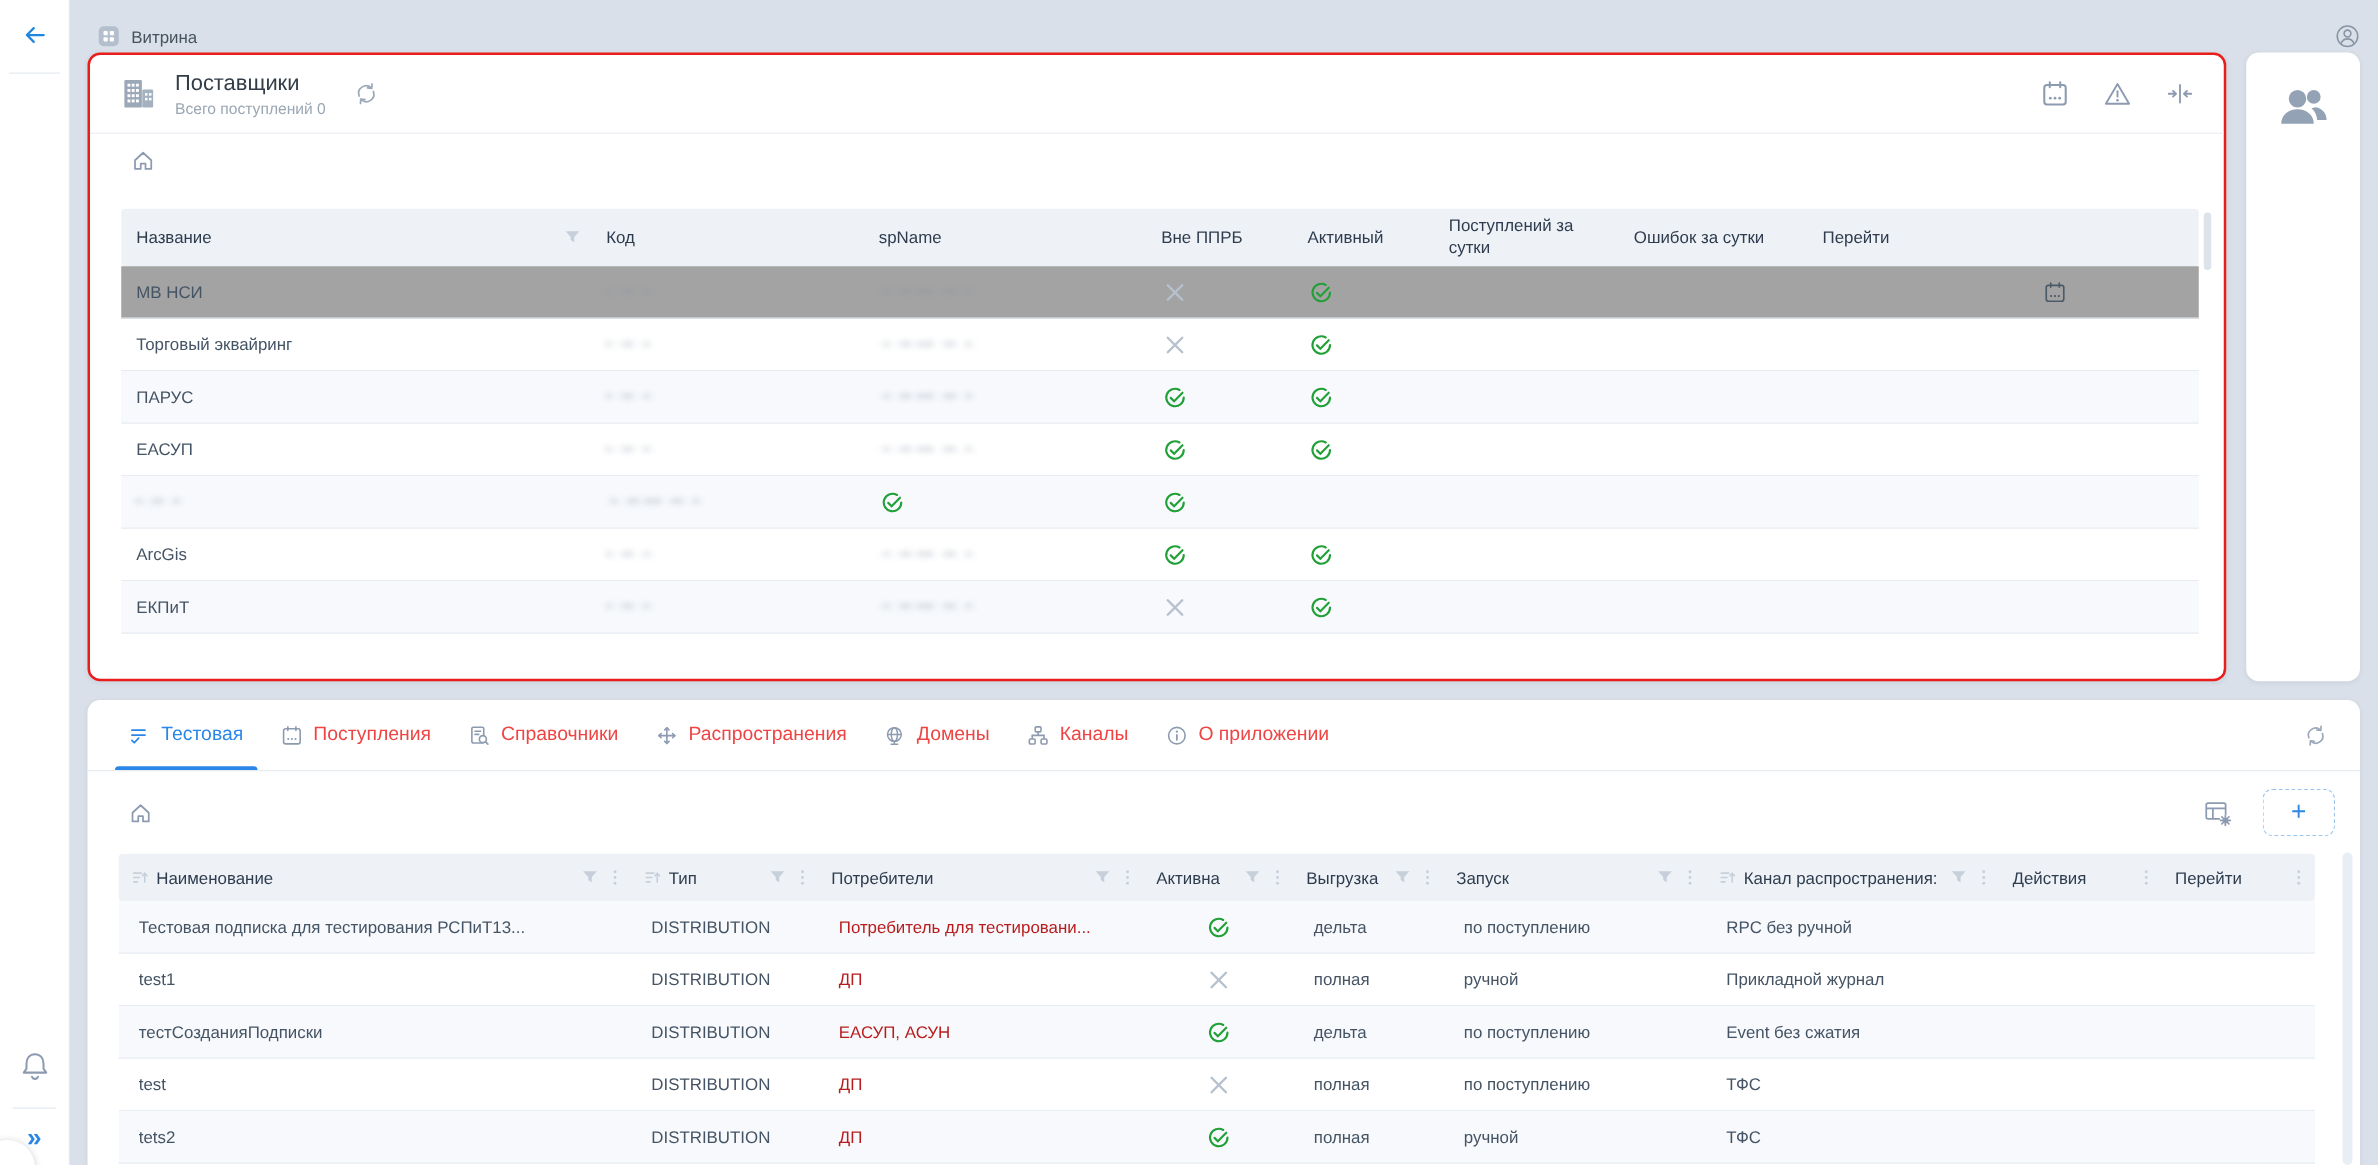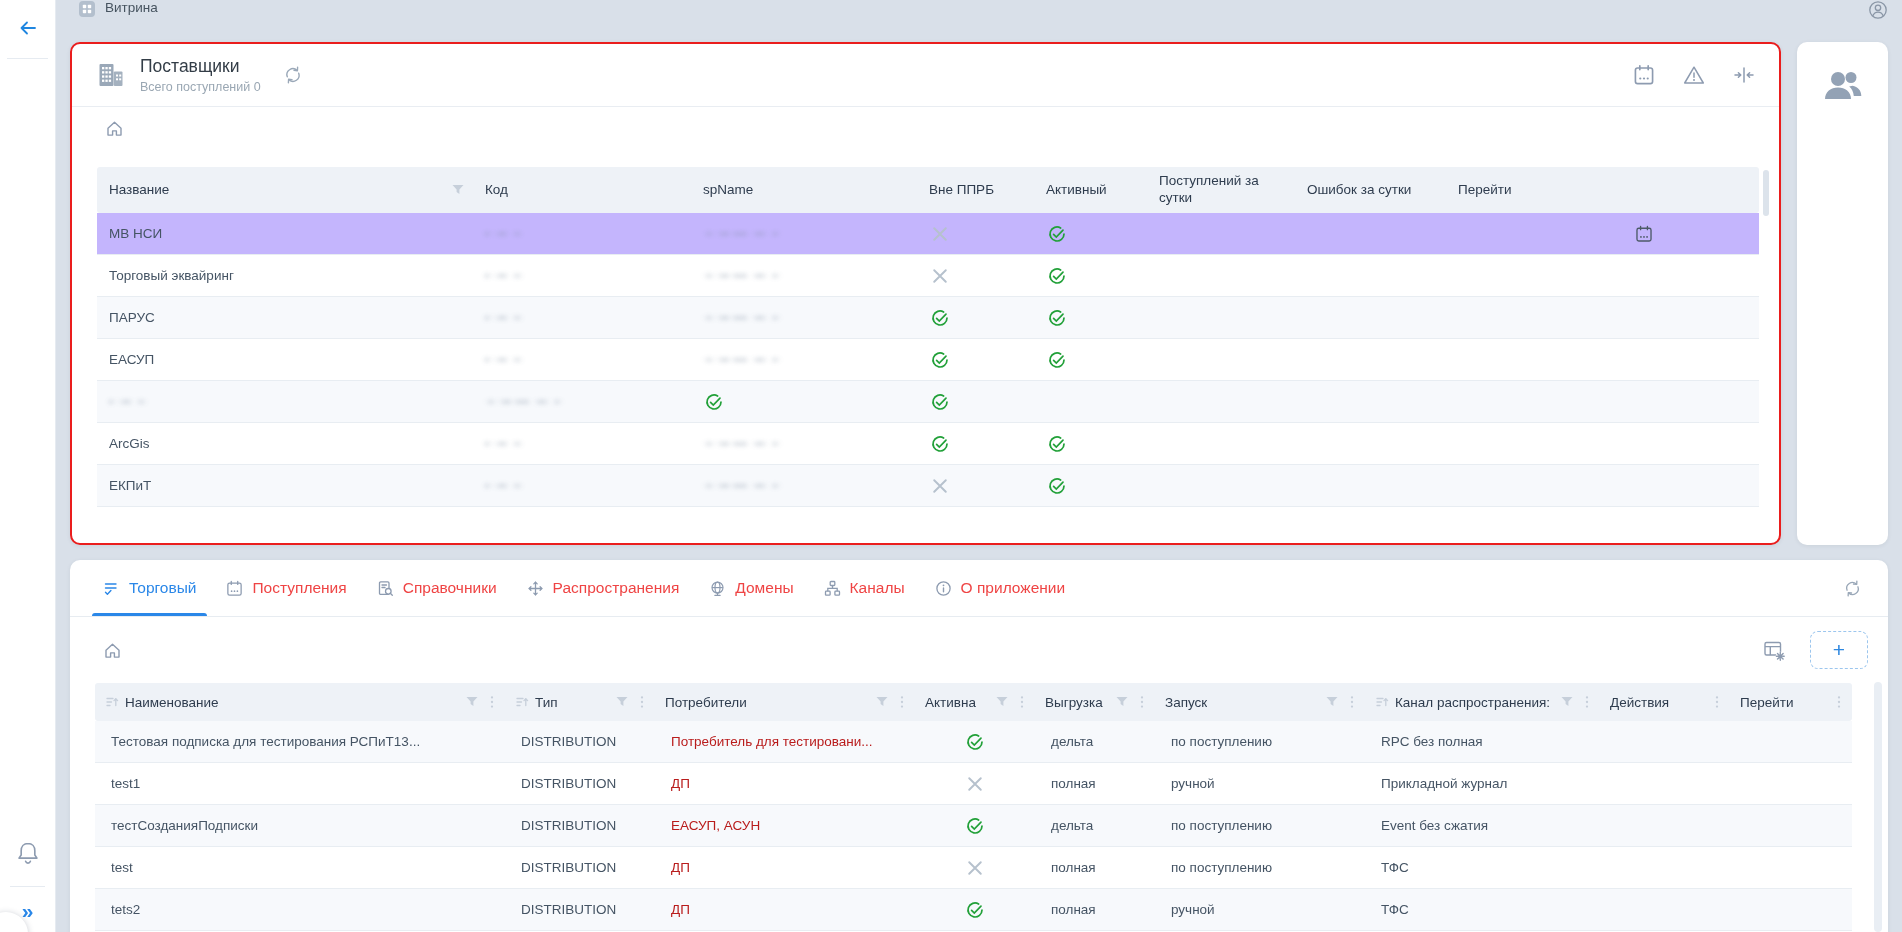--- a/index.html
+++ b/index.html
@@ -15,21 +15,21 @@
   
   .sidebar{position:absolute;left:0;top:0;width:55px;height:932px;background:#fff;z-index:5;border-right:1px solid #e6ebf1}
   .sb-back{position:absolute;top:10px;left:0;width:55px;height:36px;display:flex;align-items:center;justify-content:center;color:#1f86e0;font-size:22px;cursor:pointer}
   .sb-div-top{position:absolute;top:58px;left:7px;right:7px;height:1px;background:#e6ebf1}
   .sb-bell{position:absolute;top:838px;left:0;width:55px;height:30px;display:flex;align-items:center;justify-content:center;color:#8d9bb0;font-size:26px}
   .sb-div-bot{position:absolute;top:886px;left:10px;right:10px;height:1px;background:#e6ebf1}
   .sb-expand{position:absolute;top:896px;left:0;width:55px;height:30px;display:flex;align-items:center;justify-content:center;color:#2a87e8;font-size:21px;font-weight:bold;cursor:pointer}
   .corner-fab{position:absolute;left:-16px;top:912px;width:44px;height:44px;border-radius:50%;background:#fff;box-shadow:0 1px 6px rgba(30,45,70,.25);z-index:6}
 
   
-  .topbar{position:absolute;left:55px;top:0;right:0;height:34px;display:flex;}
+  .topbar{position:absolute;left:55px;top:12px;right:0;height:34px;display:flex;align-items:center}
   .appicon{margin-left:23px;font-size:18px;color:#b3bfcd}
   .apptitle{margin-left:9px;font-size:13.5px;color:#46535f}
   .tb-user{margin-left:auto;margin-right:14px;font-size:20px;color:#8a96a6;cursor:pointer}
 
   
   .card{background:#fff;border-radius:10px;box-shadow:0 1px 4px rgba(35,50,70,.08);position:absolute}
   .suppliers-card{left:70px;top:42px;width:1711px;height:503px;border:2px solid #ea1d1d;box-sizing:border-box}
   .right-card{left:1797px;top:42px;width:91px;height:503px}
   .right-card .people{margin:22px auto 0;width:44px;font-size:44px;color:#93a2b5;cursor:pointer}
   .bottom-card{left:70px;top:560px;width:1818px;height:380px;border-radius:10px 10px 0 0}
@@ -48,21 +48,21 @@
 
   .sup-table{margin-left:25px;width:1662px;position:relative}
   .sup-grid{display:grid;grid-template-columns:376px 218px 226px 117px 113px 148px 151px 169px 144px}
   .thead{background:#eef2f7;border-radius:3px}
   .thead.sup-grid{min-height:46px}
   .hc{display:flex;align-items:center;padding:5px 8px 5px 12px;font-size:13.5px;color:#2e3c4e;line-height:1.25;box-sizing:border-box}
   .hc .lbl{white-space:normal}
   .hc .push{margin-left:auto}
   .hic{color:#c6cfda;font-size:14px;display:inline-flex;cursor:pointer}
   .trow{border-bottom:1px solid #e8edf2}
-  .trow.sel{background:#c4b5fd}
+  .trow.sel{background:#a3a3a3}
   .trow.alt{background:#f7f9fc}
   .td{height:41px;display:flex;align-items:center;padding-left:12px;font-size:13.5px;color:#455464;white-space:nowrap;overflow:hidden;box-sizing:border-box}
   .td.st{padding-left:14px;font-size:18px}
   .st-check{color:#21a038}
   .st-cross{color:#b6c1cd;font-size:15px}
   .st-calendar{color:#4d5a68}
   .td.go{cursor:pointer;padding-left:20px}
   .redacted{filter:blur(2.4px);font-size:10px;letter-spacing:1px;color:#7e8da0;opacity:.8;user-select:none}
   .sup-scroll{position:absolute;right:10px;top:126px;width:6px;height:46px;border-radius:3px;background:#dce3eb}
 
@@ -437,21 +437,21 @@
 
 <div class="card bottom-card">
   <div class="tabs-bar">
     <div class="tab active">
         <span class="ic">
           <svg width="1em" height="1em" viewBox="0 0 17 17" fill="none" stroke="currentColor" stroke-width="1.4" stroke-linecap="round" stroke-linejoin="round">
             <path d="M2.5 4h10.5M2.5 8h10.5"></path>
             <path d="M2.5 12.3l1.9 1.9 3.5-3.7"></path>
           </svg>
         </span>
-        <span>Торговый</span>
+        <span>Тестовая</span>
       </div>
     <div class="tab">
         <span class="ic">
           <svg width="1em" height="1em" viewBox="0 0 20 20" fill="none">
             <rect x="2.2" y="3.6" width="15.6" height="14.2" rx="2" stroke="currentColor" stroke-width="1.5"></rect>
             <path d="M6.2 1.6v3.6M13.8 1.6v3.6" stroke="currentColor" stroke-width="1.5" stroke-linecap="round"></path>
             <g fill="currentColor">
               <circle cx="6.6" cy="13.2" r="1"></circle>
               <circle cx="10" cy="13.2" r="1"></circle>
               <circle cx="13.4" cy="13.2" r="1"></circle>
@@ -695,21 +695,21 @@
       <div class="td">DISTRIBUTION</div>
       <div class="td consumers">Потребитель для тестировани...</div>
       <div class="td st center st-check">
           <svg width="1em" height="1em" viewBox="0 0 18 18" fill="none" stroke="currentColor" stroke-width="1.7" stroke-linecap="round">
             <path d="M16 9a7 7 0 1 1-3.4-6"></path>
             <path d="M5.6 9.3l2.7 2.7L15 5.2"></path>
           </svg>
         </div>
       <div class="td">дельта</div>
       <div class="td">по поступлению</div>
-      <div class="td">RPC без полная</div>
+      <div class="td">RPC без ручной</div>
       <div class="td"></div>
       <div class="td"></div>
     </div>
     <div class="trow sub-grid">
       <div class="td">test1</div>
       <div class="td">DISTRIBUTION</div>
       <div class="td consumers">ДП</div>
       <div class="td st center st-cross">
           <svg width="1em" height="1em" viewBox="0 0 14 14" stroke="currentColor" stroke-width="1.5" stroke-linecap="round">
             <path d="M2.5 2.5l9 9M11.5 2.5l-9 9"></path>

